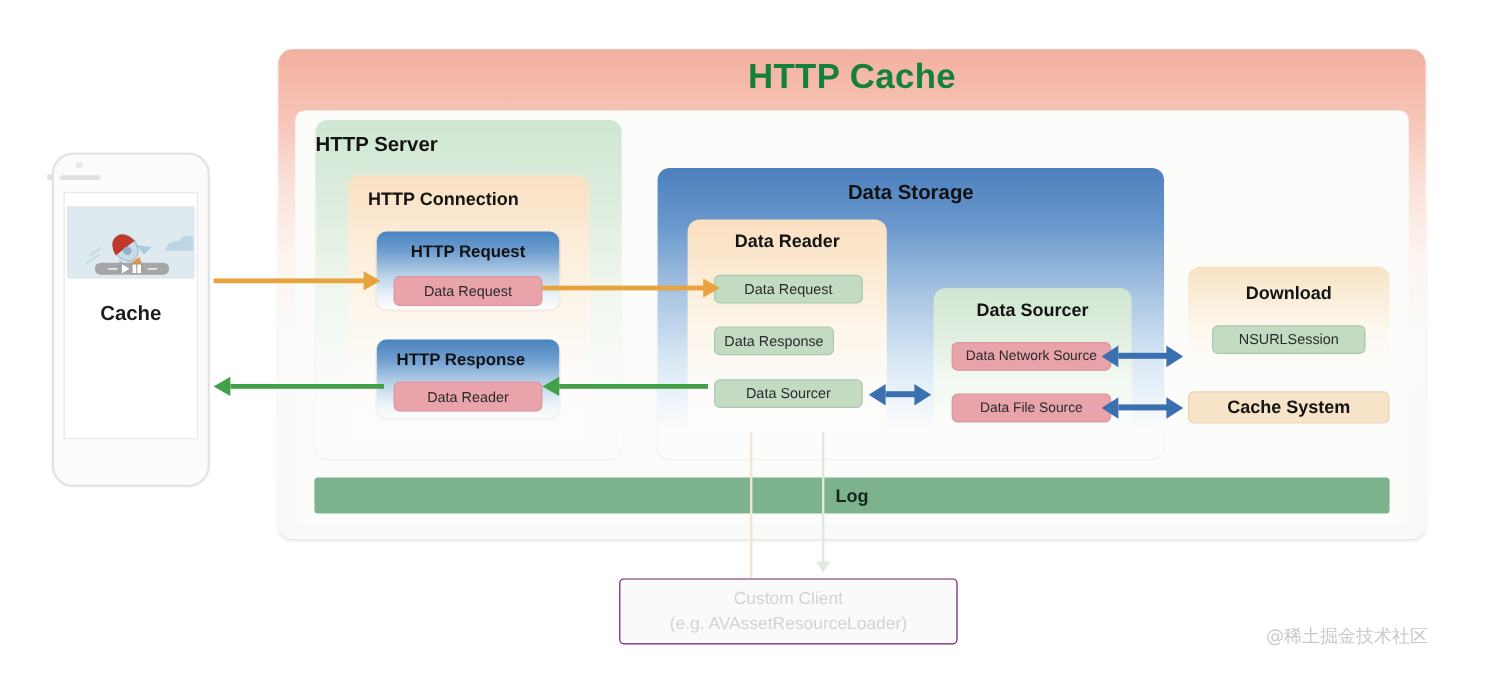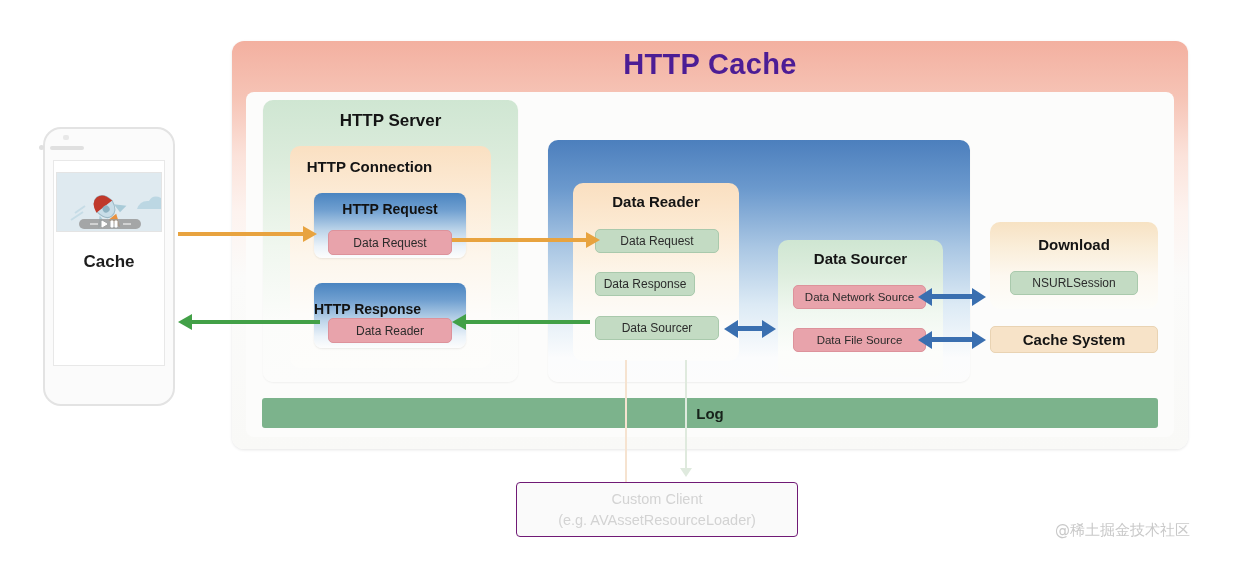--- a/index.html
+++ b/index.html
@@ -62,41 +62,41 @@
   
   #cache-card {
     left: 232px; top: 41px; width: 956px; height: 408px;
     border-radius: 12px;
     background: linear-gradient(to bottom, #f3b0a0 0%, #f6c4b6 14%, #fbe2da 28%, #fdf3ef 42%, #fbfbfa 58%, #f9f9f7 100%);
     box-shadow: 0 1px 3px rgba(0,0,0,0.10);
   }
   #cache-title {
     left: 232px; top: 48px; width: 956px;
     text-align: center;
-    font-size: 29px; font-weight: bold; color: #4c1d95;
+    font-size: 29px; font-weight: bold; color: #15803d;
     letter-spacing: 0.3px;
   }
 
   
   #inner-plate {
     left: 246px; top: 92px; width: 928px; height: 345px;
     background: #fcfcfb;
     border-radius: 8px;
   }
 
   
   #http-server {
     left: 263px; top: 100px; width: 255px; height: 282px;
     border-radius: 10px;
     background: linear-gradient(to bottom, #cfe6d2 0%, #dcecdc 22%, #f0f7ef 52%, #fbfcfa 78%, #fcfcfb 100%);
     box-shadow: 0 1px 2px rgba(0,0,0,0.05);
   }
   #http-server-title {
     left: 263px; top: 111px; width: 255px;
-    text-align: center; font-size: 17px; font-weight: bold; color: #141414;
+    text-align: left; font-size: 17px; font-weight: bold; color: #141414;
   }
   #http-conn {
     left: 290px; top: 146px; width: 201px; height: 222px;
     border-radius: 10px;
     background: linear-gradient(to bottom, #fae0c2 0%, #fcebd6 22%, #fdf6ec 50%, #fdfcfa 76%, #fdfdfb 100%);
   }
   #http-conn-title {
     left: 290px; top: 158px; width: 159px;
     text-align: center; font-size: 15px; font-weight: bold; color: #141414;
   }
@@ -106,21 +106,21 @@
     box-shadow: 0 1px 2px rgba(0,0,0,0.08);
   }
   #http-request { left: 314px; top: 193px; width: 152px; height: 65px; }
   #http-request-title {
     left: 314px; top: 201px; width: 152px;
     text-align: center; font-size: 14px; font-weight: bold; color: #121212;
   }
   #http-response { left: 314px; top: 283px; width: 152px; height: 65px; }
   #http-response-title {
     left: 314px; top: 291px; width: 140px;
-    text-align: left; font-size: 14px; font-weight: bold; color: #121212; margin-top: 10px;
+    text-align: center; font-size: 14px; font-weight: bold; color: #121212;
   }
   .pill-pink {
     border-radius: 5px;
     background: #e8a3ab;
     border: 1px solid #dd929b;
     box-sizing: border-box;
     display: flex; align-items: center; justify-content: center;
     font-size: 12px; color: #2b2b2b;
   }
   .pill-green {
@@ -336,20 +336,21 @@
 
   <div class="abs blue-box" id="http-request"></div>
   <div class="abs" id="http-request-title">HTTP Request</div>
   <div class="abs pill-pink" id="pill-data-request-http">Data Request</div>
 
   <div class="abs blue-box" id="http-response"></div>
   <div class="abs" id="http-response-title">HTTP Response</div>
   <div class="abs pill-pink" id="pill-data-reader-http">Data Reader</div>
 
   <div class="abs" id="data-storage"></div>
+  <div class="abs" id="data-storage-title">Data Storage</div>
 
   <div class="abs" id="data-reader"></div>
   <div class="abs" id="data-reader-title">Data Reader</div>
   <div class="abs pill-green" id="pill-dr-request">Data Request</div>
   <div class="abs pill-green" id="pill-dr-response">Data Response</div>
   <div class="abs pill-green" id="pill-dr-sourcer">Data Sourcer</div>
 
   <div class="abs" id="data-sourcer"></div>
   <div class="abs" id="data-sourcer-title">Data Sourcer</div>
   <div class="abs pill-pink" id="pill-network-source">Data Network Source</div>

